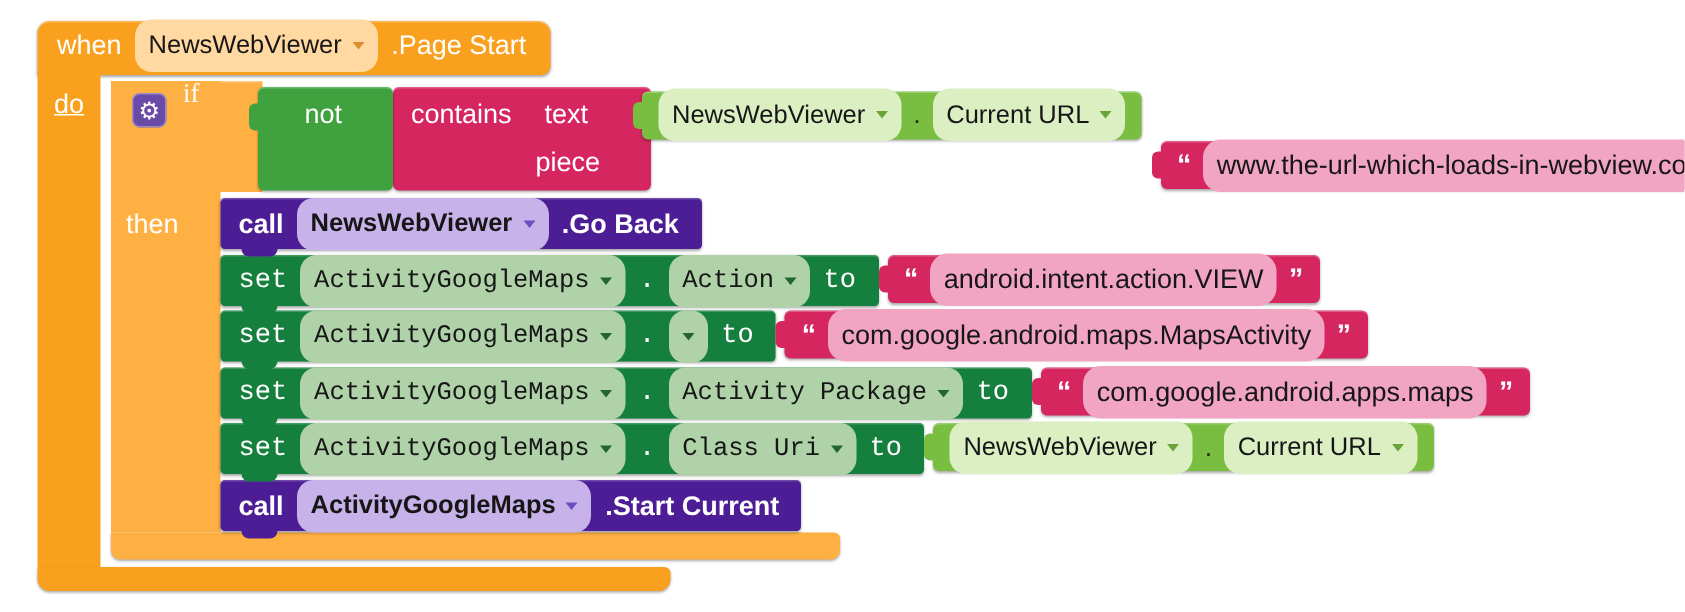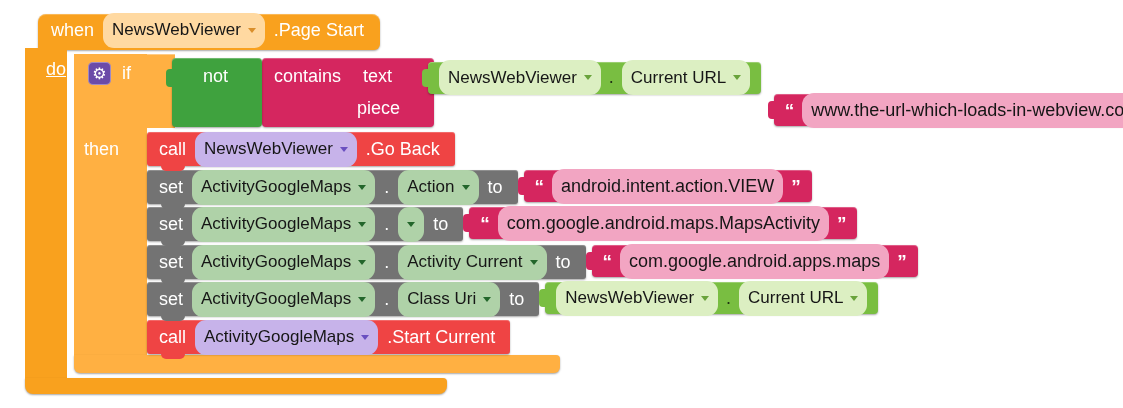--- a/index.html
+++ b/index.html
@@ -3,31 +3,31 @@
 <meta charset="utf-8">
 <style>
   html,body{margin:0;padding:0;background:#ffffff;}
   .canvas{position:relative;width:1123px;height:408px;background:#ffffff;
     font-family:"Liberation Sans", sans-serif;overflow:hidden;}
 
   
   .abs{position:absolute;box-sizing:border-box;}
   .blk{display:inline-flex;align-items:center;color:#fff;font-size:18px;
     gap:9px;padding:0 16px 4px 13px;border-radius:4px;
-    box-shadow:0 1px 2px rgba(0,0,0,.35), inset 0 1px 0 rgba(255,255,255,.25);margin-left:13px;}
+    box-shadow:0 1px 2px rgba(0,0,0,.35), inset 0 1px 0 rgba(255,255,255,.25);}
   .lbl{color:#fff;font-size:18px;white-space:nowrap;}
 
   
   .c-when{background:#F9A11E;}
   .c-if{background:#FFB042;}
   .c-logic{background:#3FA23E;}
   .c-pink{background:#D5265F;}
   .c-get{background:#79BE41;}
-  .c-set{background:#737373;}
-  .c-call{background:#ef4444;}
+  .c-set{background:#15803d;font-family:Liberation Mono, monospace;}
+  .c-call{background:#4c1d95;font-weight:bold;}
 
   
   .f{height:35px;border-radius:11px;padding:0 9px;display:inline-flex;
      align-items:center;gap:7px;font-size:17px;color:#161616;white-space:nowrap;}
   .f-peach{background:#FFD9A1;}
   .f-lav{background:#C7B3EA;}
   .f-set{background:#AFD2A8;}
   .f-get{background:#DCEFC2;}
   .f-str{background:#F2A5C2;font-size:18px;border-radius:12px;}
   .arr{width:0;height:0;border-left:4px solid transparent;
@@ -70,28 +70,28 @@
   <div class="abs blk c-when" style="left:25px;top:14px;height:36px;border-radius:8px 8px 6px 0;">
     <span class="lbl">when</span>
     <span class="f f-peach">
       <span>NewsWebViewer</span>
       <i class="arr arr-peach"></i>
     </span>
     <span class="lbl">.Page Start</span>
   </div>
   <div class="abs c-when" style="left:25px;top:48px;width:42px;height:330px;"></div>
   <div class="abs c-when" style="left:25px;top:378px;width:422px;height:16px;border-radius:0 4px 8px 8px;box-shadow:0 1px 2px rgba(0,0,0,.35);"></div>
-  <span class="abs lbl" style="left:46px;top:59px;text-decoration:underline;">do</span>
+  <span class="abs lbl" style="left:36px;top:59px;text-decoration:underline;">do</span>
 
   
   <div class="abs c-if" style="left:74px;top:54px;width:101px;height:74px;border-radius:6px 0 0 0;box-shadow:inset 0 1px 0 rgba(255,255,255,.35);"></div>
   <div class="abs c-if" style="left:74px;top:54px;width:73px;height:301px;"></div>
   <div class="abs c-if" style="left:74px;top:355px;width:486px;height:18px;border-radius:0 4px 6px 6px;box-shadow:0 1px 2px rgba(0,0,0,.35);"></div>
   <div class="gear" style="left:88px;top:62px;">⚙</div>
-  <span class="abs lbl" style="left:122px;top:63px;">if</span>
+  <span class="abs lbl" style="left:122px;top:52px;font-family:Liberation Serif, serif;">if</span>
   <span class="abs lbl" style="left:84px;top:139px;">then</span>
 
   
   <div class="abs c-pink" style="left:262px;top:58px;width:172px;height:69px;border-radius:4px;box-shadow:0 1px 2px rgba(0,0,0,.35), inset 0 1px 0 rgba(255,255,255,.25);">
     <span style="position:absolute;left:-6px;top:11px;width:10px;height:18px;background:#D5265F;border-radius:4px 0 0 4px;"></span>
     <span class="lbl" style="position:absolute;left:12px;top:8px;">contains</span>
     <span class="lbl" style="position:absolute;left:101px;top:8px;">text</span>
     <span class="lbl" style="position:absolute;right:34px;bottom:8px;">piece</span>
   </div>
 
@@ -186,21 +186,21 @@
   
   <div class="row" style="left:147px;top:245px;">
     <div class="stmt c-set">
       <span>set</span>
       <span class="f f-set">
         <span>ActivityGoogleMaps</span>
         <i class="arr arr-set"></i>
       </span>
       <span class="dot-w">.</span>
       <span class="f f-set">
-        <span>Activity Current</span>
+        <span>Activity Package</span>
         <i class="arr arr-set"></i>
       </span>
       <span>to</span>
     </div>
     <div class="val c-pink">
       <span class="q">“</span>
       <span class="f f-str">
         <span>com.google.android.apps.maps</span>
       </span>
       <span class="q">”</span>

